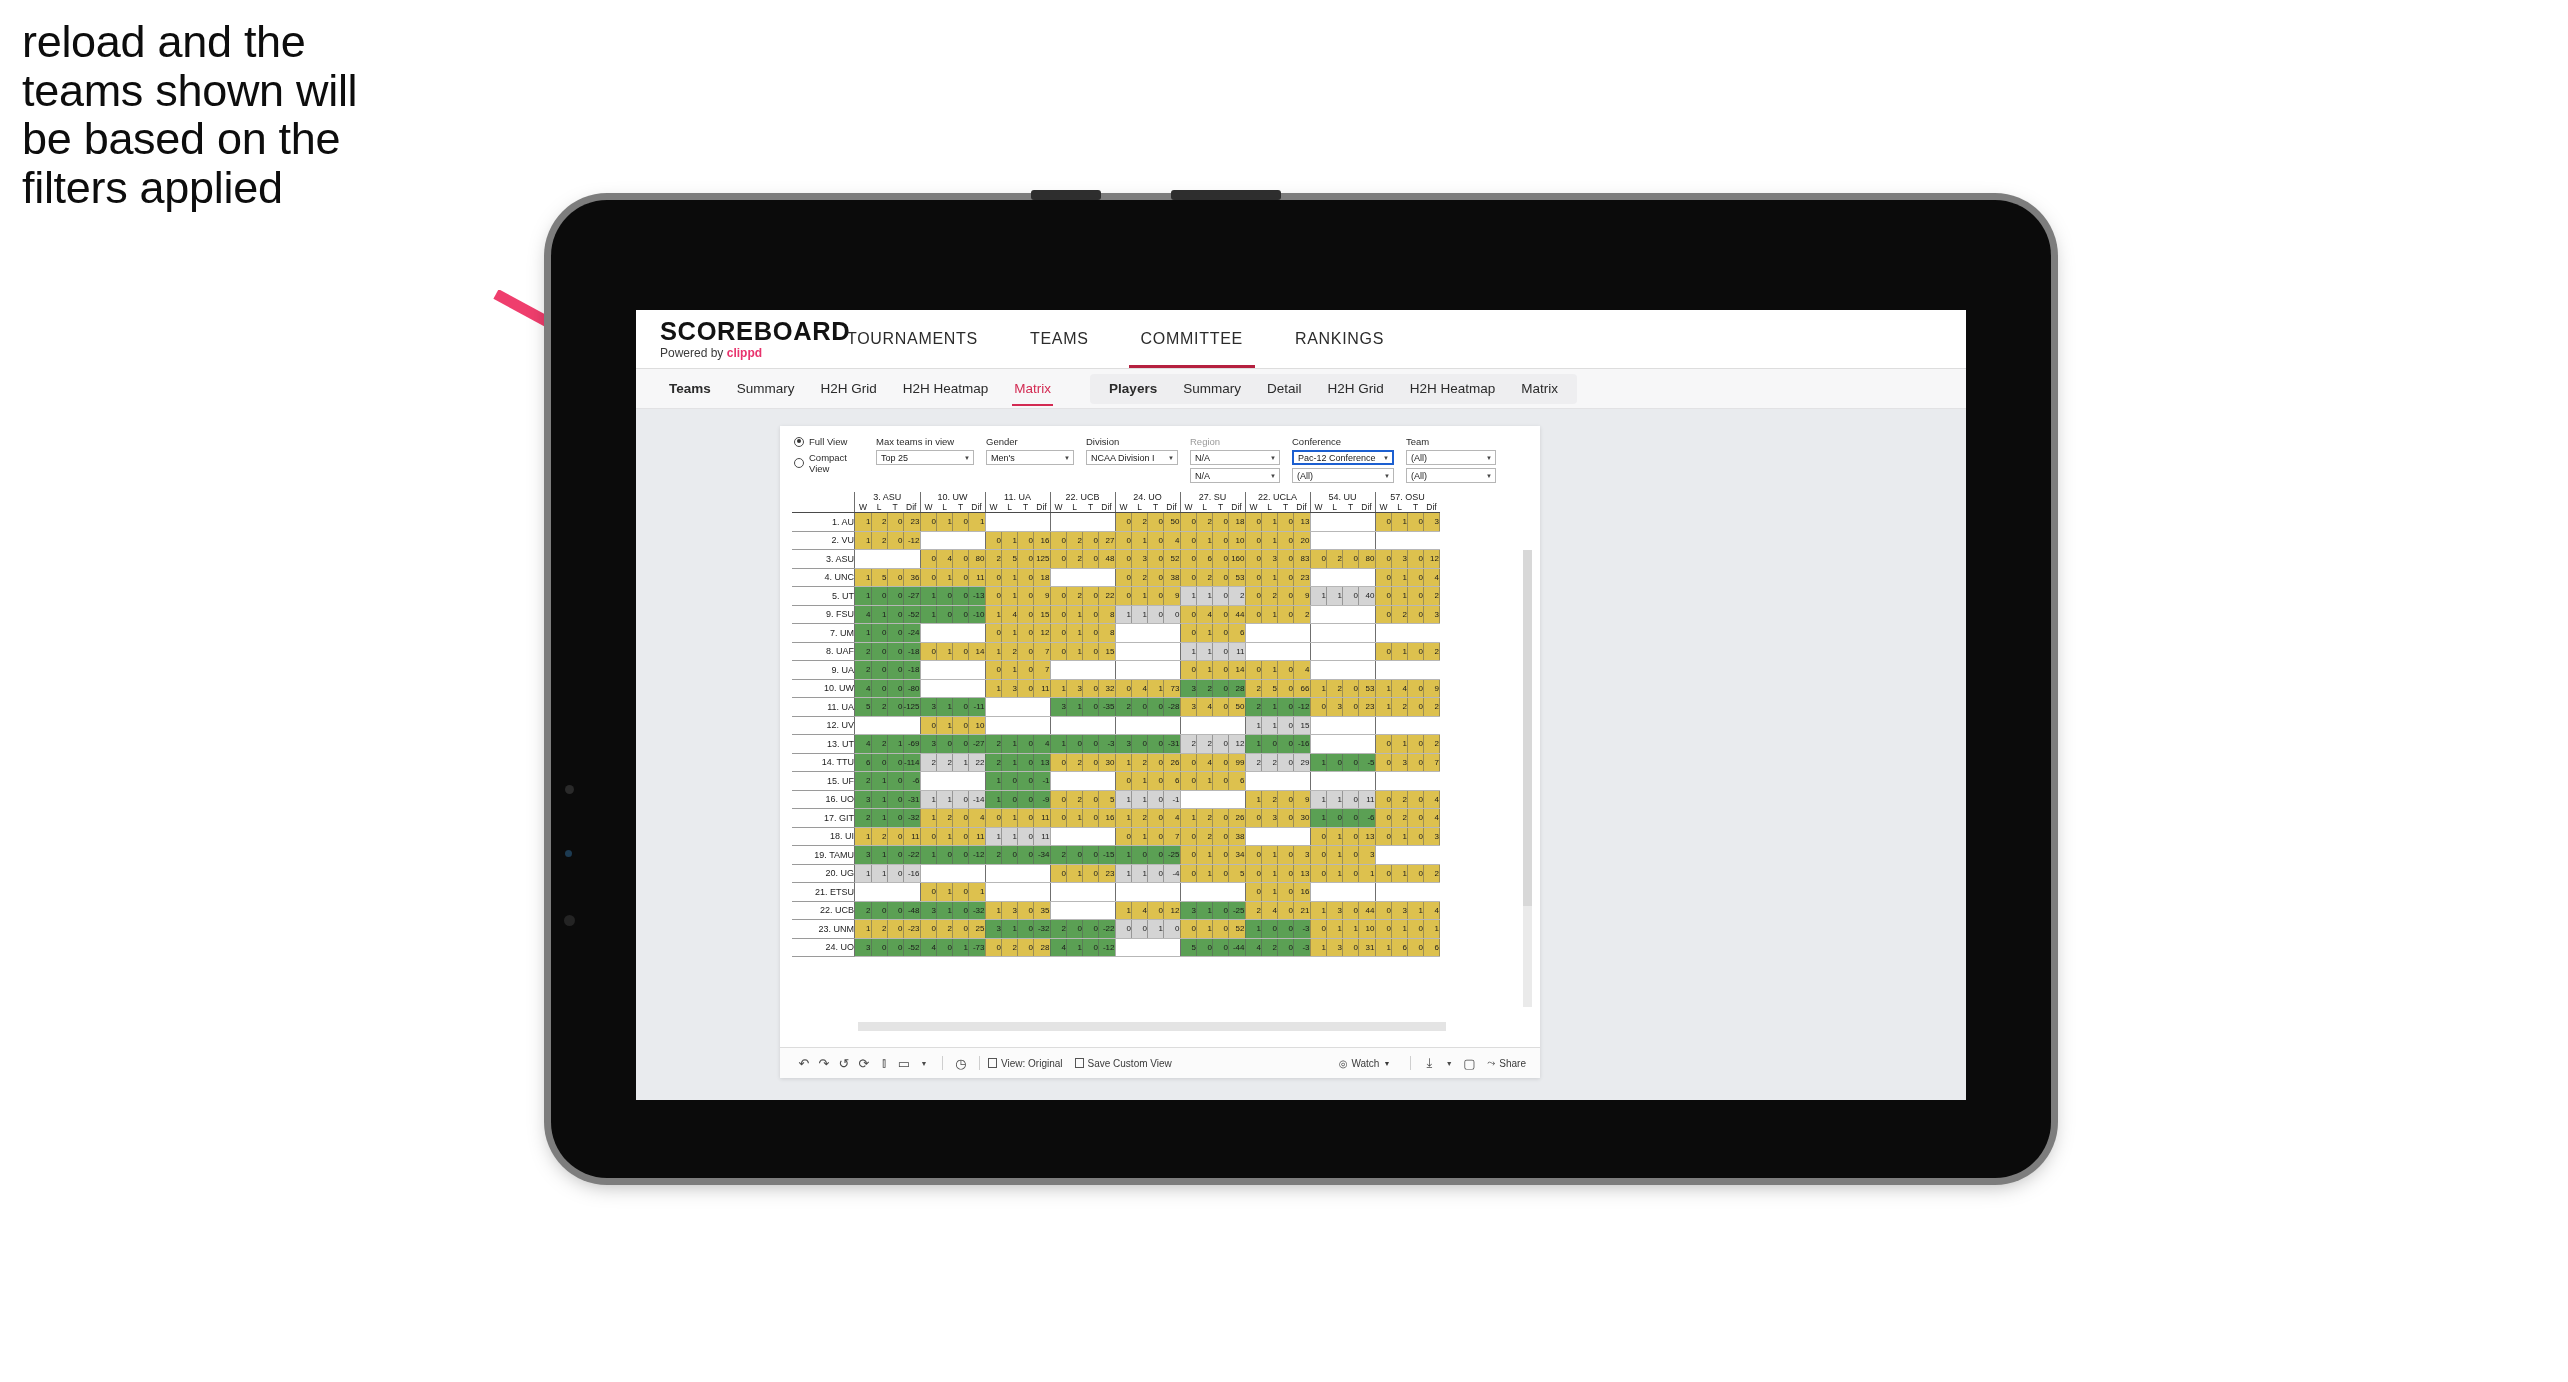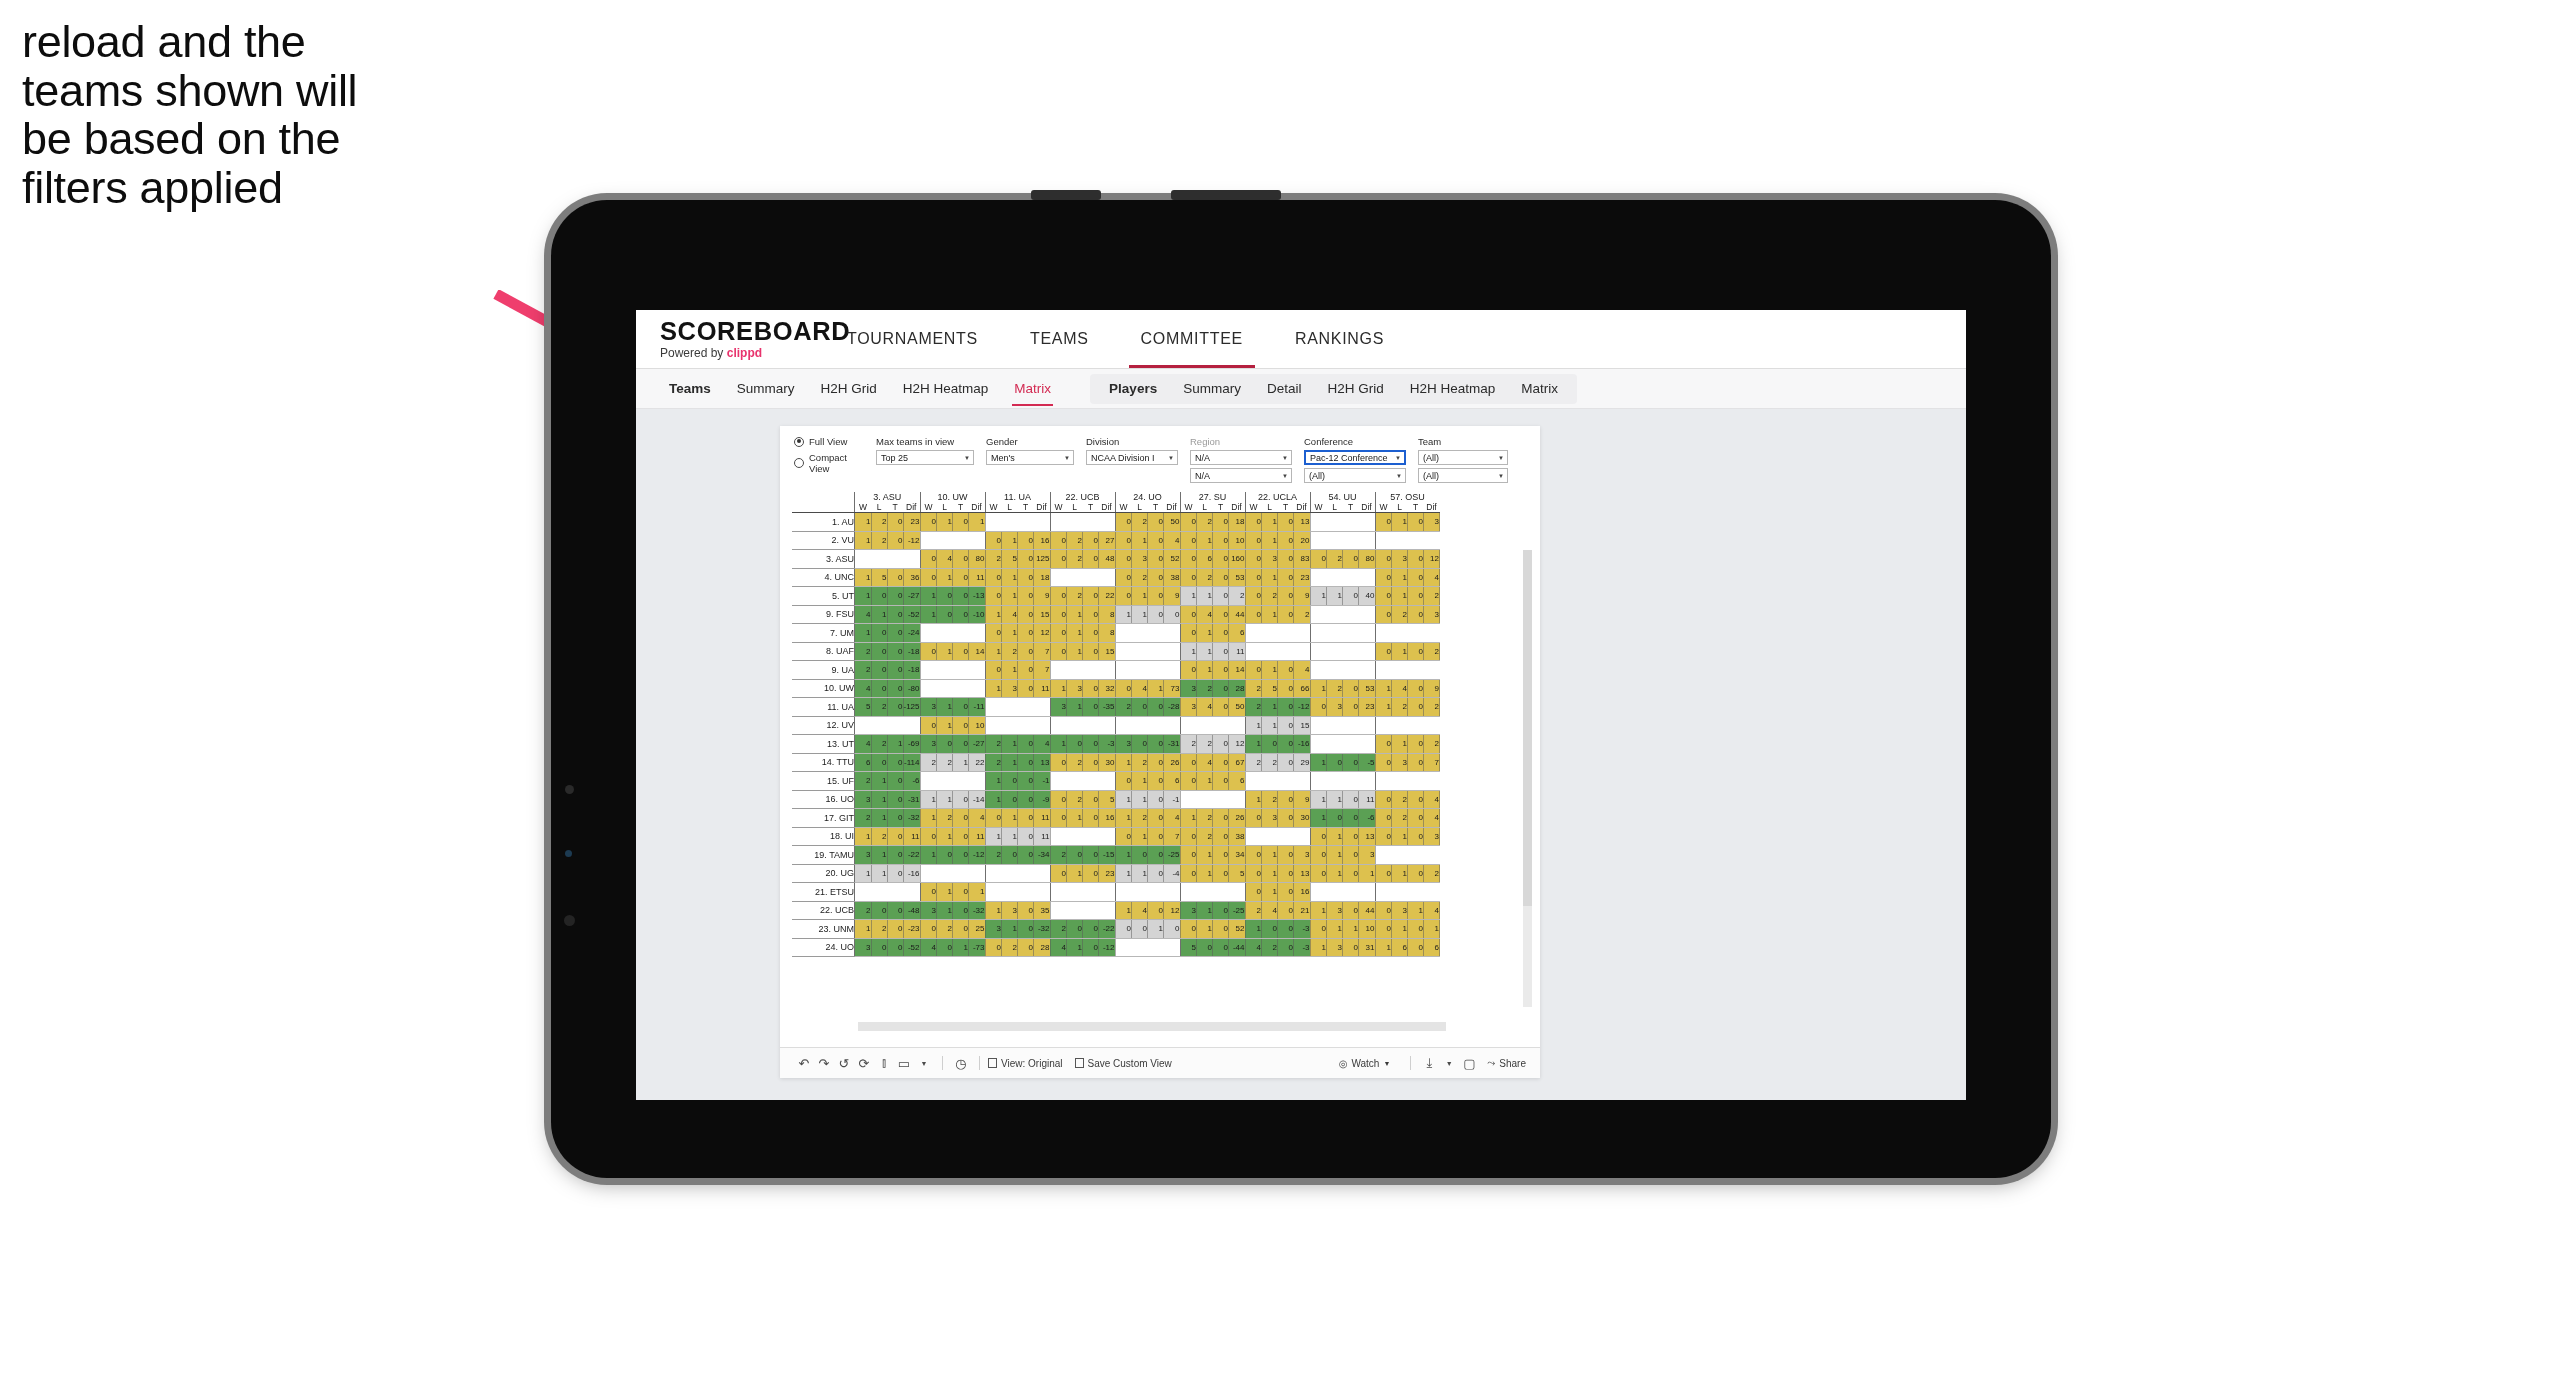--- a/index.html
+++ b/index.html
@@ -247,21 +247,21 @@
         </div>
 
         <div class="fcol" style="width:92px">
           <div class="flabel">Division</div>
           <div class="fsel">
             <span class="cv">NCAA Division I</span>
             <span class="caret">▼</span>
           </div>
         </div>
 
-        <div class="fcol" style="width:102px">
+        <div class="fcol" style="width:90px">
           <div class="flabel dim">Region</div>
           <div class="fsel">
             <span class="cv">N/A</span>
             <span class="caret">▼</span>
           </div>
           <div class="fsel">
             <span class="cv">N/A</span>
             <span class="caret">▼</span>
           </div>
         </div>
@@ -872,21 +872,21 @@
                 <td class="cell y">2</td>
                 <td class="cell y">0</td>
                 <td class="cell y">30</td>
                 <td class="cell y gstart">1</td>
                 <td class="cell y">2</td>
                 <td class="cell y">0</td>
                 <td class="cell y">26</td>
                 <td class="cell y gstart">0</td>
                 <td class="cell y">4</td>
                 <td class="cell y">0</td>
-                <td class="cell y">67</td>
+                <td class="cell y">99</td>
                 <td class="cell n gstart">2</td>
                 <td class="cell n">2</td>
                 <td class="cell n">0</td>
                 <td class="cell n">29</td>
                 <td class="cell g gstart">1</td>
                 <td class="cell g">0</td>
                 <td class="cell g">0</td>
                 <td class="cell g">-5</td>
                 <td class="cell y gstart">0</td>
                 <td class="cell y">3</td>

